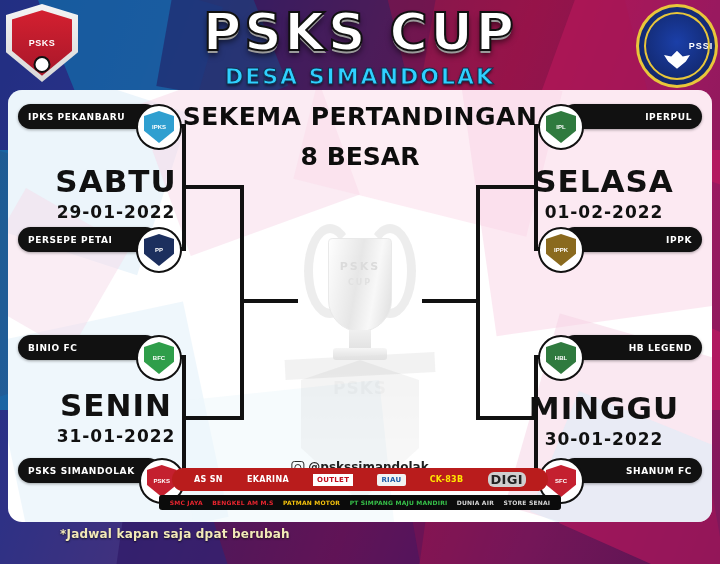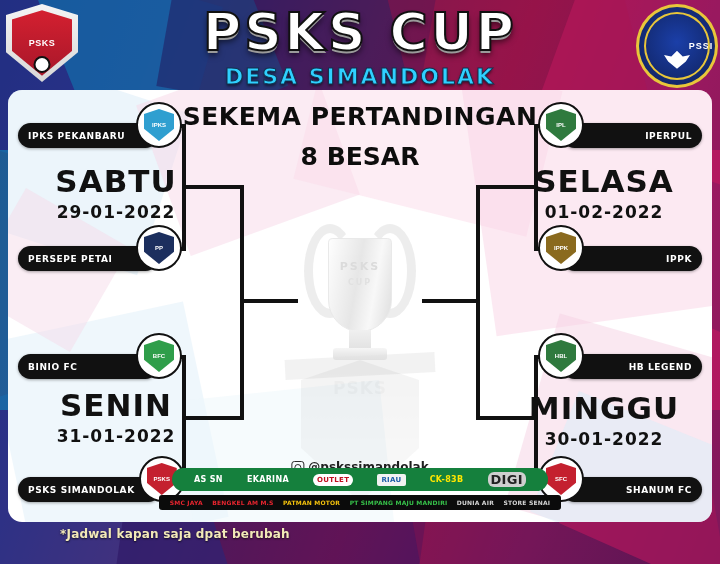--- a/index.html
+++ b/index.html
@@ -104,21 +104,21 @@
   .dayblock .day{font-size:31px;font-weight:bold;color:#111;letter-spacing:1px;
     font-family:"DejaVu Sans",sans-serif;line-height:1;}
   .dayblock .date{font-size:17px;font-weight:bold;color:#111;margin-top:5px;letter-spacing:1px;
     font-family:"DejaVu Sans",sans-serif;}
   #day-sabtu{left:28px;top:76px;width:160px;}
   #day-senin{left:28px;top:300px;width:160px;}
   #day-selasa{left:516px;top:76px;width:160px;}
   #day-minggu{left:516px;top:303px;width:160px;}
 
   
-  .team{position:absolute;display:flex;align-items:flex-end;z-index:7;height:44px;}
+  .team{position:absolute;display:flex;align-items:flex-start;z-index:7;height:44px;}
   .team.left{left:10px;}
   .team.right{right:10px;flex-direction:row-reverse;}
   .pill{
     height:25px;background:#111;border-radius:13px;display:flex;align-items:center;
     padding:0 10px;min-width:104px;box-shadow:0 1px 3px rgba(0,0,0,.35);
   }
   .team.left .pill{padding-right:26px;justify-content:flex-start;}
   .team.right .pill{padding-left:26px;justify-content:flex-end;}
   .pill span{color:#fff;font-size:9px;font-weight:bold;letter-spacing:.6px;white-space:nowrap;
     font-family:"DejaVu Sans",sans-serif;}
@@ -202,27 +202,27 @@
     width:150px;height:20px;background:#e3e3e3;opacity:.45;}
   .ig{position:absolute;left:50%;top:240px;transform:translateX(-50%);
     display:flex;align-items:center;gap:4px;white-space:nowrap;}
   .ig-icon{width:11px;height:11px;border:1.6px solid #2b2b2b;border-radius:3px;position:relative;}
   .ig-icon::after{content:"";position:absolute;left:2px;top:2px;width:5px;height:5px;
     border:1.4px solid #2b2b2b;border-radius:50%;}
   .ig span{font-size:12px;font-weight:bold;color:#1f1f1f;font-family:"DejaVu Sans",sans-serif;}
 
   
   .sponsor-bar{position:absolute;left:50%;top:378px;transform:translateX(-50%);
-    width:356px;height:23px;background:#15803d;border-radius:12px;z-index:8;
+    width:356px;height:23px;background:#b91c1c;border-radius:12px;z-index:8;
     display:flex;align-items:center;justify-content:space-around;padding:0 10px;}
   .sp{font-size:8px;font-weight:bold;letter-spacing:.3px;font-family:"DejaVu Sans",sans-serif;
     white-space:nowrap;}
   .sp1{color:#fff;}
   .sp2{color:#fff;}
-  .sp3{background:#fff;color:#c01020;padding:2px 4px;border-radius:6px;font-size:7px;}
+  .sp3{background:#fff;color:#c01020;padding:2px 4px;border-radius:0;font-size:7px;}
   .sp4{background:#f2f2f2;color:#1b5ba8;padding:2px 4px;border-radius:2px;font-size:7px;}
   .sp5{color:#ffe600;}
   .sp6{background:#cfcfcf;color:#222;padding:0 3px;border-radius:6px;font-size:13px;}
 
   .sponsor-strip{position:absolute;left:50%;top:405px;transform:translateX(-50%);
     width:390px;height:15px;background:#0b0b0b;border-radius:3px;z-index:8;
     display:flex;align-items:center;justify-content:space-around;padding:0 6px;}
   .st{font-size:6px;font-weight:bold;letter-spacing:.2px;font-family:"DejaVu Sans",sans-serif;
     white-space:nowrap;}
   .st-r{color:#e8252f;}

